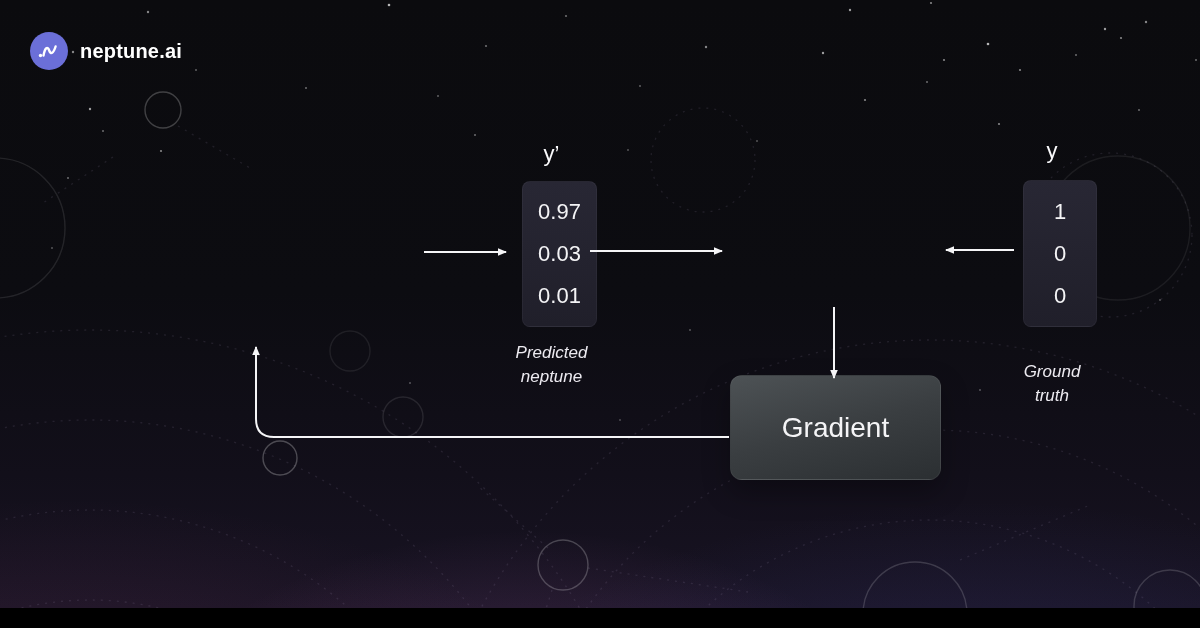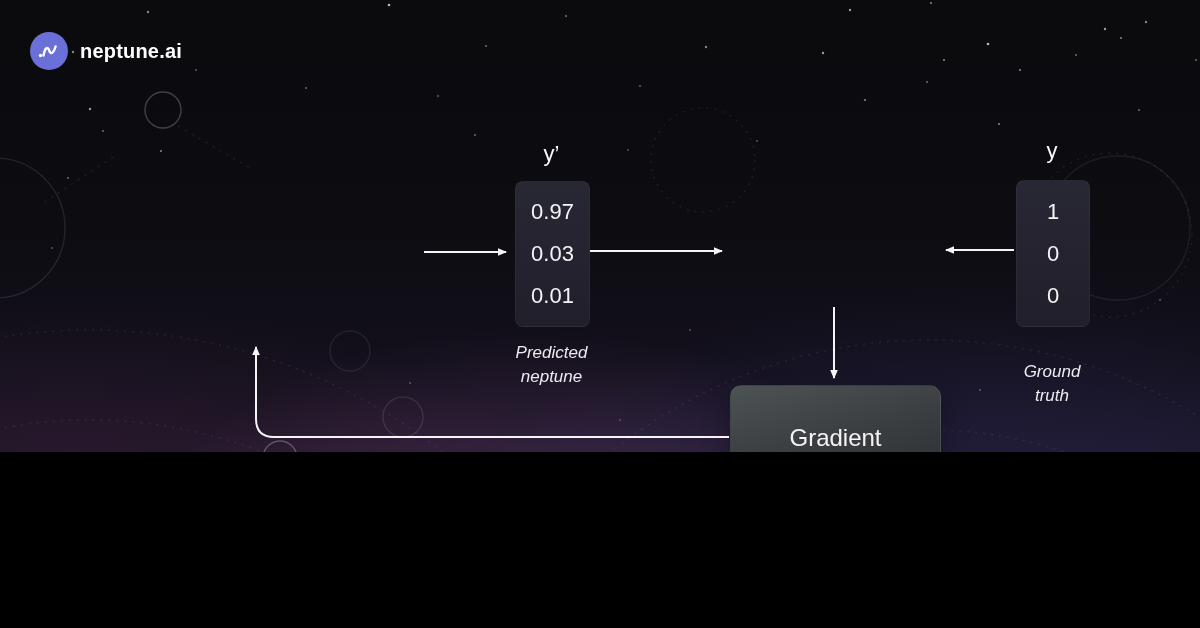--- a/index.html
+++ b/index.html
@@ -1,44 +1,44 @@
 <!DOCTYPE html>
 <html><head>
 <meta charset="utf-8">
 <style>
   html,body{margin:0;padding:0;background:#000;}
   .stage{
-    position:relative;width:1200px;height:452px;overflow:hidden;
+    position:relative;width:1200px;height:608px;overflow:hidden;
     font-family:"Liberation Sans",sans-serif;color:#f4f4f6;
     background:
       radial-gradient(620px 400px at 44% 130%, rgba(196,110,196,0.30), rgba(196,110,196,0) 65%),
       radial-gradient(900px 520px at 82% 138%, rgba(88,90,198,0.28), rgba(88,90,198,0) 65%),
       radial-gradient(820px 430px at 6% 128%, rgba(165,72,122,0.20), rgba(165,72,122,0) 65%),
       linear-gradient(180deg,#0b0b0e 0%,#0c0c11 48%,#120f1a 78%,#181323 100%);
   }
   .decor,.arrows{position:absolute;inset:0;pointer-events:none;}
   .brand{position:absolute;left:30px;top:32px;display:flex;align-items:center;gap:12px;}
   .brand-badge{width:38px;height:38px;border-radius:50%;background:#6b6fd8;display:flex;align-items:center;justify-content:center;}
   .brand-name{font-size:20px;font-weight:700;letter-spacing:.2px;color:#ffffff;}
   .node{
     position:absolute;border-radius:12px;
     background:linear-gradient(165deg,#4d5255 0%,#3a3e41 50%,#2b2f32 100%);
     border:1px solid rgba(255,255,255,0.05);
     box-shadow:0 12px 28px rgba(0,0,0,0.30);
     display:flex;align-items:center;justify-content:center;
   }
   .node-nn{left:83px;top:168px;width:341px;height:169px;font-size:26px;}
   .node-loss{left:730px;top:202px;width:209px;height:103px;font-size:22px;}
-  .node-grad{left:730px;top:385px;width:209px;height:103px;font-size:24px;}
+  .node-grad{left:730px;top:375px;width:209px;height:103px;font-size:28px;}
   .vbox{
     position:absolute;border-radius:8px;
     background:linear-gradient(180deg,#282734 0%,#201f2a 100%);
     border:1px solid rgba(255,255,255,0.04);
     display:flex;flex-direction:column;align-items:center;justify-content:center;
-    gap:16px;font-size:22px;
+    gap:16px;font-size:22px;margin-left:7px;
   }
   .vbox-pred{left:515px;top:181px;width:73px;height:144px;}
   .vbox-truth{left:1016px;top:180px;width:72px;height:145px;}
   .sym{position:absolute;font-size:22px;text-align:center;color:#fafafc;}
   .sym-pred{left:515px;top:141px;width:73px;}
   .sym-truth{left:1016px;top:138px;width:72px;}
   .caption{position:absolute;font-size:17px;line-height:24px;text-align:center;color:#eceaf0;}
   .cap-pred{left:491px;top:341px;width:121px;}
   .cap-truth{left:991px;top:336px;width:122px;margin-top:24px;}
   .cap-weights{left:144px;top:368px;width:110px;}

